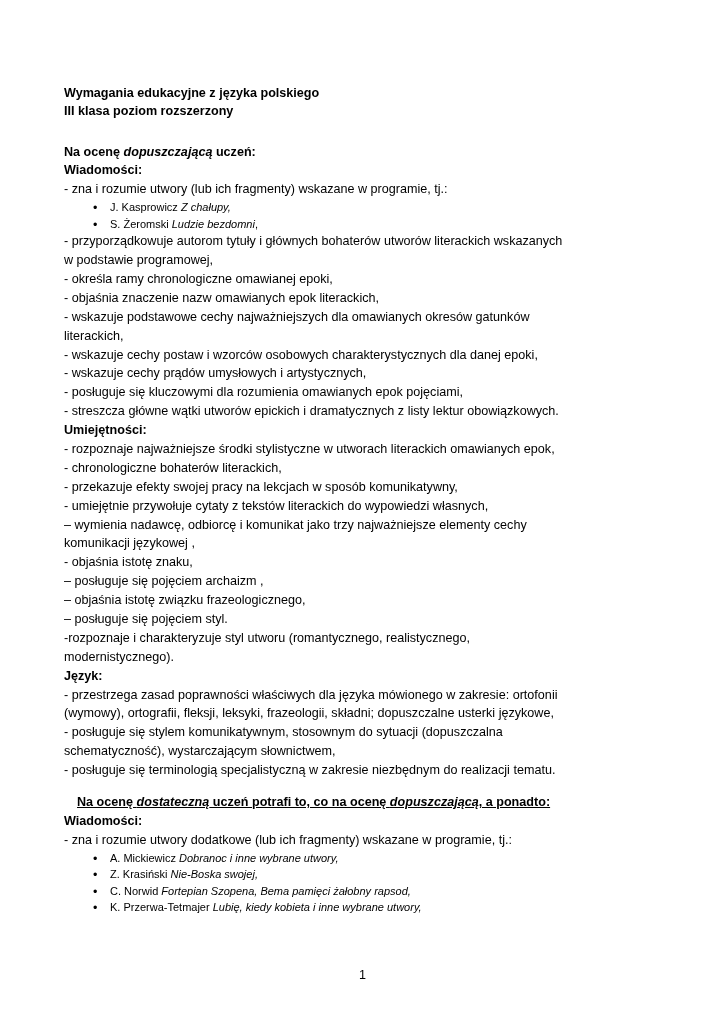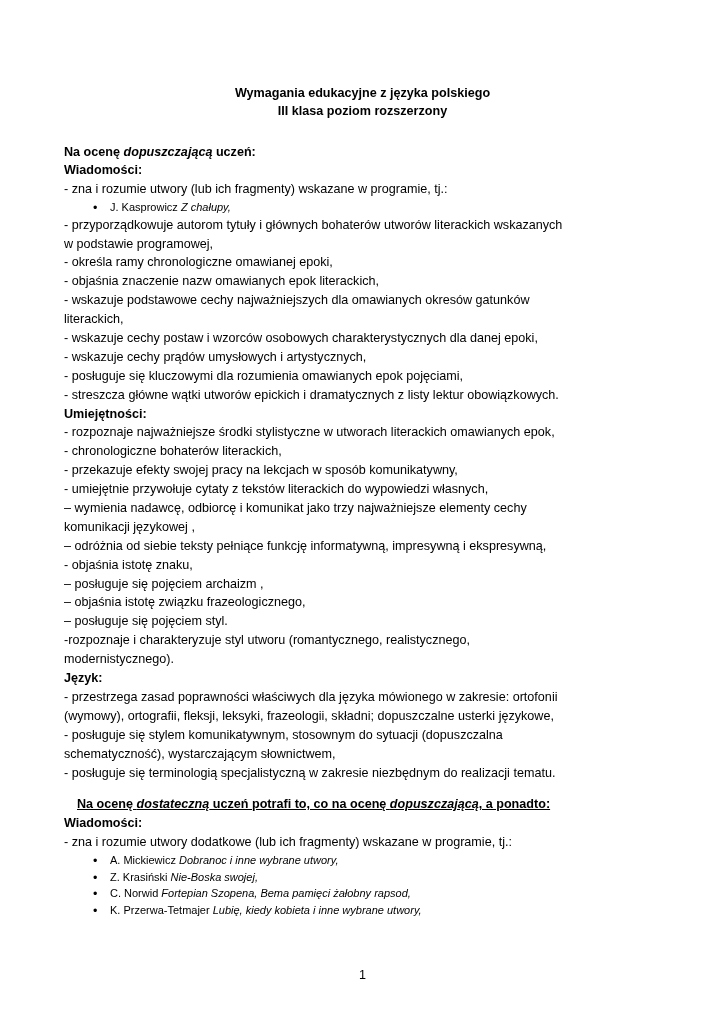--- a/index.html
+++ b/index.html
@@ -16,21 +16,20 @@
     overflow: hidden;
   }
   .page {
     box-sizing: border-box;
     width: 725px;
     height: 1024px;
     padding: 84px 64px 28px 64px;
     position: relative;
   }
   .title-block {
-    text-align: center;
     font-weight: bold;
     font-size: 12.6px;
     line-height: 1.45;
     margin-bottom: 22px;
   }
   .title-line { display: block; }
 
   .section-head {
     font-size: 12.6px;
     line-height: 1.5;
@@ -88,41 +87,41 @@
     <span class="title-line">III klasa poziom rozszerzony</span>
   </div>
 
   <p class="line section-head"><span class="bold">Na ocenę </span><span class="bi">dopuszczającą</span><span class="bold"> uczeń:</span></p>
 
   <p class="line sub-head">Wiadomości:</p>
   <p class="line">- zna i rozumie utwory (lub ich fragmenty) wskazane w programie, tj.:</p>
 
   <ul class="bullets">
     <li><span>J. Kasprowicz </span><span class="italic">Z chałupy,</span></li>
+    <li><span>S. Żeromski </span><span class="italic">Ludzie bezdomni</span><span>,</span></li>
   </ul>
 
   <p class="line">- przyporządkowuje autorom tytuły i głównych bohaterów utworów literackich wskazanych</p>
   <p class="line">w podstawie programowej,</p>
   <p class="line">- określa ramy chronologiczne omawianej epoki,</p>
   <p class="line">- objaśnia znaczenie nazw omawianych epok literackich,</p>
   <p class="line">- wskazuje podstawowe cechy najważniejszych dla omawianych okresów gatunków</p>
   <p class="line">literackich,</p>
   <p class="line">- wskazuje cechy postaw i wzorców osobowych charakterystycznych dla danej epoki,</p>
   <p class="line">- wskazuje cechy prądów umysłowych i artystycznych,</p>
   <p class="line">- posługuje się kluczowymi dla rozumienia omawianych epok pojęciami,</p>
   <p class="line">- streszcza główne wątki utworów epickich i dramatycznych z listy lektur obowiązkowych.</p>
 
   <p class="line sub-head">Umiejętności:</p>
   <p class="line">- rozpoznaje najważniejsze środki stylistyczne w utworach literackich omawianych epok,</p>
   <p class="line">- chronologiczne bohaterów literackich,</p>
   <p class="line">- przekazuje efekty swojej pracy na lekcjach w sposób komunikatywny,</p>
   <p class="line">- umiejętnie przywołuje cytaty z tekstów literackich do wypowiedzi własnych,</p>
   <p class="line">– wymienia nadawcę, odbiorcę i komunikat jako trzy najważniejsze elementy cechy</p>
   <p class="line">komunikacji językowej ,</p>
-  <p class="line">– odróżnia od siebie teksty pełniące funkcję informatywną, impresywną i ekspresywną,</p>
   <p class="line">- objaśnia istotę znaku,</p>
   <p class="line"> – posługuje się pojęciem archaizm ,</p>
   <p class="line">– objaśnia istotę związku frazeologicznego,</p>
   <p class="line"> – posługuje się pojęciem styl.</p>
   <p class="line">-rozpoznaje i charakteryzuje styl utworu (romantycznego, realistycznego,</p>
   <p class="line">modernistycznego).</p>
 
   <p class="line sub-head">Język:</p>
   <p class="line">- przestrzega zasad poprawności właściwych dla języka mówionego w zakresie: ortofonii</p>
   <p class="line">(wymowy), ortografii, fleksji, leksyki, frazeologii, składni; dopuszczalne usterki językowe,</p>

